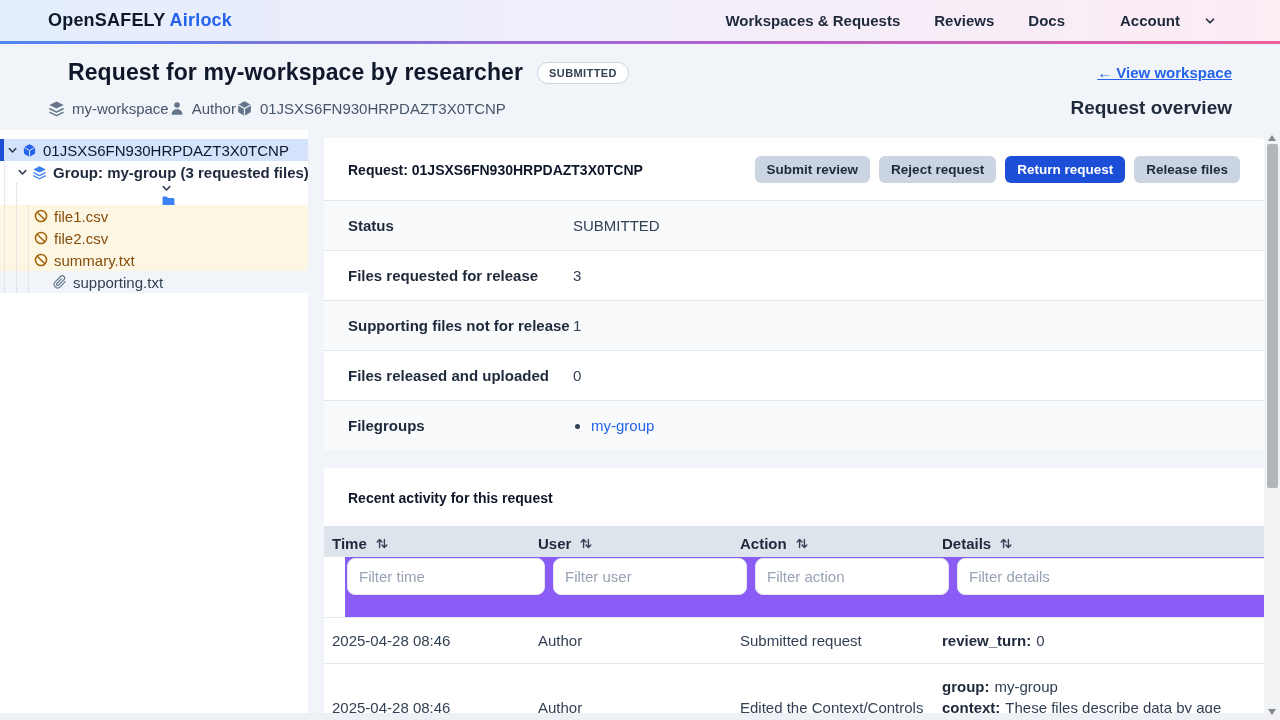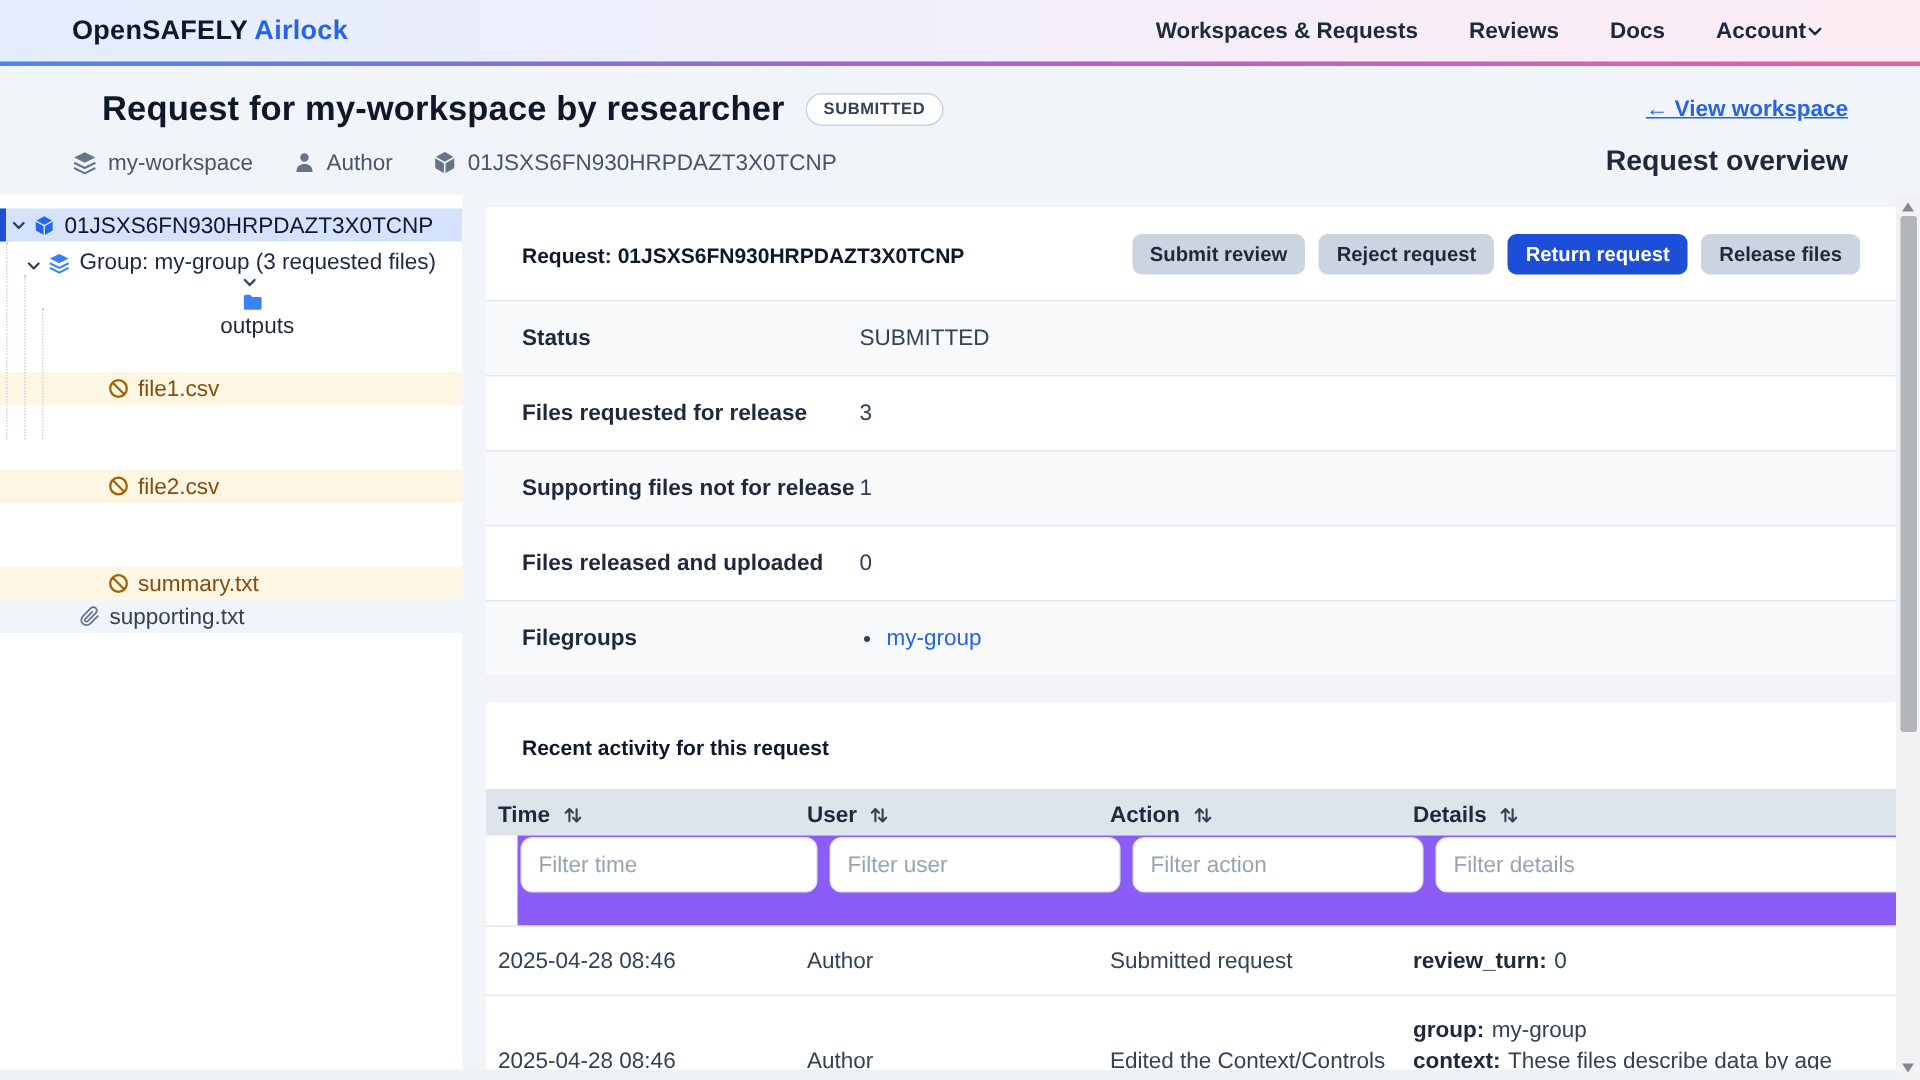--- a/index.html
+++ b/index.html
@@ -9,53 +9,53 @@
   
   .navbar { height:44px; display:flex; align-items:center; justify-content:space-between;
     padding:0 64px 0 48px;
     background:linear-gradient(90deg,#e3edfc 0%,#f3eefa 55%,#fcecf4 100%);
     border-bottom:3px solid;
     border-image:linear-gradient(90deg,#4f86ec,#a963d6,#ec5e9c) 1; }
   .brand { font-size:18px; font-weight:700; color:#0f172a; letter-spacing:.2px; cursor:pointer; }
   .brand .accent { color:#2563eb; }
   .nav-links { display:flex; align-items:center; gap:34px; }
   .nav-link { font-size:15px; font-weight:700; color:#1e293b; text-decoration:none; cursor:pointer; }
-  .nav-account { display:flex; align-items:center; gap:0; font-size:15px; font-weight:700; color:#1e293b; cursor:pointer; }
+  .nav-account { display:flex; align-items:center; gap:24px; font-size:15px; font-weight:700; color:#1e293b; cursor:pointer;margin-left:21px; }
 
   
   .page-header { height:86px; background:#f1f5f9; padding:15px 48px 0 48px; }
   .hrow1 { display:flex; align-items:center; justify-content:space-between; }
   .title-wrap { display:flex; align-items:center; gap:14px;margin-left:20px; }
   h1 { font-size:23px; font-weight:700; color:#0f172a; letter-spacing:.1px; }
   .badge { background:#ffffff; border:1px solid #cbd5e1; color:#334155; font-size:11px;
     font-weight:700; letter-spacing:.4px; padding:4px 11px; border-radius:999px; }
   .view-ws { font-size:15px; font-weight:600; color:#2563eb; text-decoration:underline; cursor:pointer; }
   .hrow2 { display:flex; align-items:center; justify-content:space-between; margin-top:11px; }
-  .meta { display:flex; align-items:center; gap:26px; }
+  .meta { display:flex; align-items:center; }
   .meta-item { display:flex; align-items:center; gap:7px; font-size:15px; color:#475569; }
   .overview { font-size:19px; font-weight:700; color:#1e293b; }
 
   
   .content { display:flex; height:590px; position:relative; }
 
   
   .sidebar { width:308px; background:#ffffff; padding-top:9px; position:relative; flex:none; }
   .guide { position:absolute; width:0; border-left:1px dotted #cbd5e1; z-index:3; }
   .g1 { left:4px;  top:31px; height:132px; }
   .g2 { left:16px; top:53px; height:110px; }
   .g3 { left:28px; top:75px; height:88px; }
   .tree-row { height:22px; display:flex; align-items:center; font-size:15px; color:#1e293b;
     cursor:pointer; position:relative; z-index:1; }
   .tree-row .lbl { margin-left:6px; white-space:nowrap; }
   .tree-row svg { flex:none; }
   .chev { margin-right:4px; }
   .tr-0 { background:#d4e3fb; border-left:4px solid #1d4ed8; padding-left:3px; color:#0f172a; }
-  .tr-1 { padding-left:17px; font-weight:400;align-items:flex-end; }
+  .tr-1 { padding-left:17px; font-weight:700; }
   .tr-2 { padding-left:29px;flex-direction:column; }
-  .tr-3,.tr-4,.tr-5 { padding-left:72px; background:#fdf6e2; color:#854d0e;margin-top:43px; }
+  .tr-3,.tr-4,.tr-5 { padding-left:34px; background:#fdf6e2; color:#854d0e; }
   .tr-6 { padding-left:53px; background:#f1f5f9; color:#334155; }
 
   
   .main { flex:1; background:#f1f5f9; padding:8px 16px 0 16px; overflow:hidden; }
   .card { background:#ffffff; border-radius:3px; width:940px; }
 
   .card-head { display:flex; align-items:center; justify-content:space-between; padding:18px 24px 17px 24px; }
   h2 { font-size:14px; font-weight:700; color:#0f172a; }
   .actions { display:flex; gap:9px; }
   .btn { font-family:"Liberation Sans", sans-serif; font-size:13.5px; font-weight:600;

